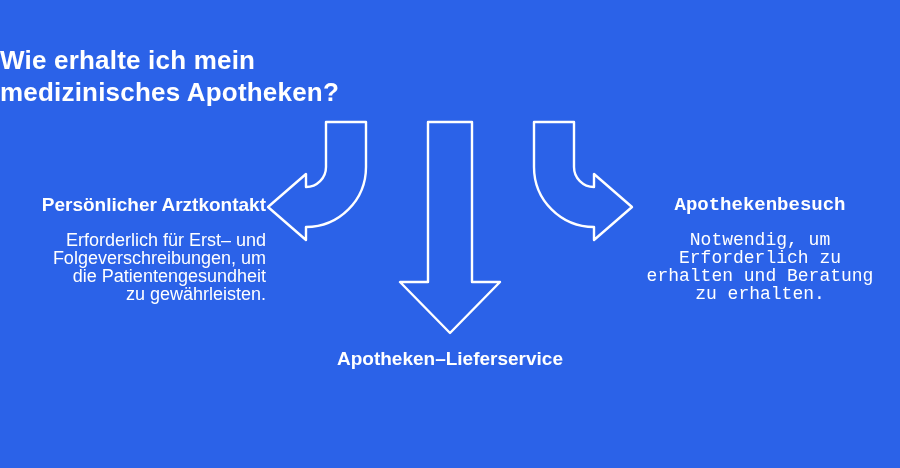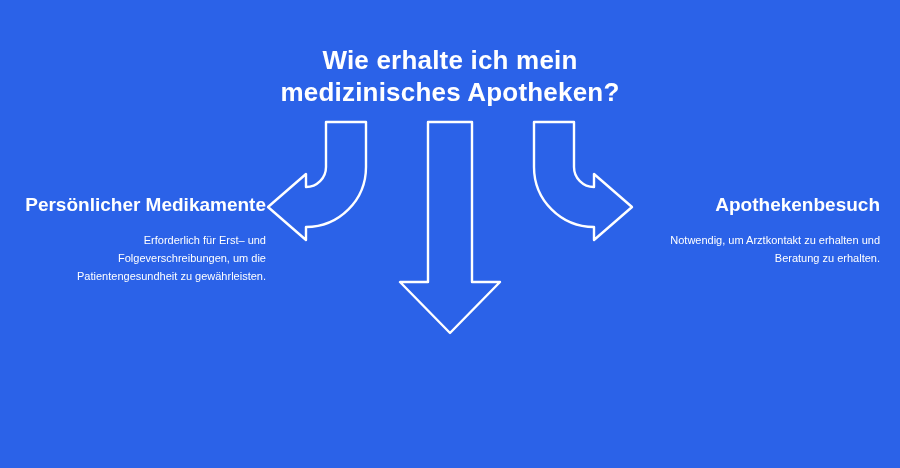--- a/index.html
+++ b/index.html
@@ -13,21 +13,20 @@
     color: #FFFFFF;
     font-family: "Liberation Sans", sans-serif;
     overflow: hidden;
   }
 
   .title {
     position: absolute;
     top: 44px;
     left: 0;
     width: 100%;
-    text-align: center;
     font-size: 26px;
     line-height: 32px;
     font-weight: 700;
     letter-spacing: 0.2px;
   }
 
   .arrows {
     position: absolute;
     top: 0;
     left: 0;
@@ -43,38 +42,39 @@
 
   .branch h2 {
     margin: 0 0 14px 0;
     font-size: 19px;
     line-height: 24px;
     font-weight: 700;
     white-space: nowrap;
   }
   .branch p {
     margin: 0;
-    font-size: 11px;
+    font-size: 18px;
     line-height: 18px;
     font-weight: 400;
   }
 
   .branch-left {
     position: absolute;
     top: 193px;
     right: 634px;
     text-align: right;
   }
   .branch-left p { width: 214px; margin-left: auto; }
 
   .branch-right {
     position: absolute;
     top: 193px;
     left: 640px;
-    text-align: right;
+    text-align: center;
+    font-family: Liberation Mono, monospace;
   }
   .branch-right p { width: 240px; }
 
   .branch-bottom {
     position: absolute;
     top: 347px;
     left: 0;
     width: 100%;
     text-align: center;
   }
@@ -93,25 +93,26 @@
   <svg class="arrows" viewBox="0 0 900 468" xmlns="http://www.w3.org/2000/svg" aria-hidden="true">
 
     <path class="arrow-path" d="M 366 122 L 366 167 A 60 60 0 0 1 306 227 L 306 240 L 268 207 L 306 174 L 306 187 A 20 20 0 0 0 326 167 L 326 122 Z" stroke="#FFFFFF"></path>
 
     <path class="arrow-path" d="M 428 122 L 472 122 L 472 282 L 500 282 L 450 333 L 400 282 L 428 282 Z" stroke="#FFFFFF"></path>
 
     <path class="arrow-path" d="M 534 122 L 534 167 A 60 60 0 0 0 594 227 L 594 240 L 632 207 L 594 174 L 594 187 A 20 20 0 0 1 574 167 L 574 122 Z" stroke="#FFFFFF"></path>
   </svg>
 
   <section class="branch branch-left">
-    <h2>Persönlicher Medikamente</h2>
+    <h2>Persönlicher Arztkontakt</h2>
     <p>Erforderlich für Erst– und Folgeverschreibungen, um die Patientengesundheit zu gewährleisten.</p>
   </section>
 
   <section class="branch branch-right">
     <h2>Apothekenbesuch</h2>
-    <p>Notwendig, um Arztkontakt zu erhalten und Beratung zu erhalten.</p>
+    <p>Notwendig, um Erforderlich zu erhalten und Beratung zu erhalten.</p>
   </section>
 
   <section class="branch branch-bottom">
+    <h2>Apotheken–Lieferservice</h2>
   </section>
 
 </div>
 
 </body></html>

